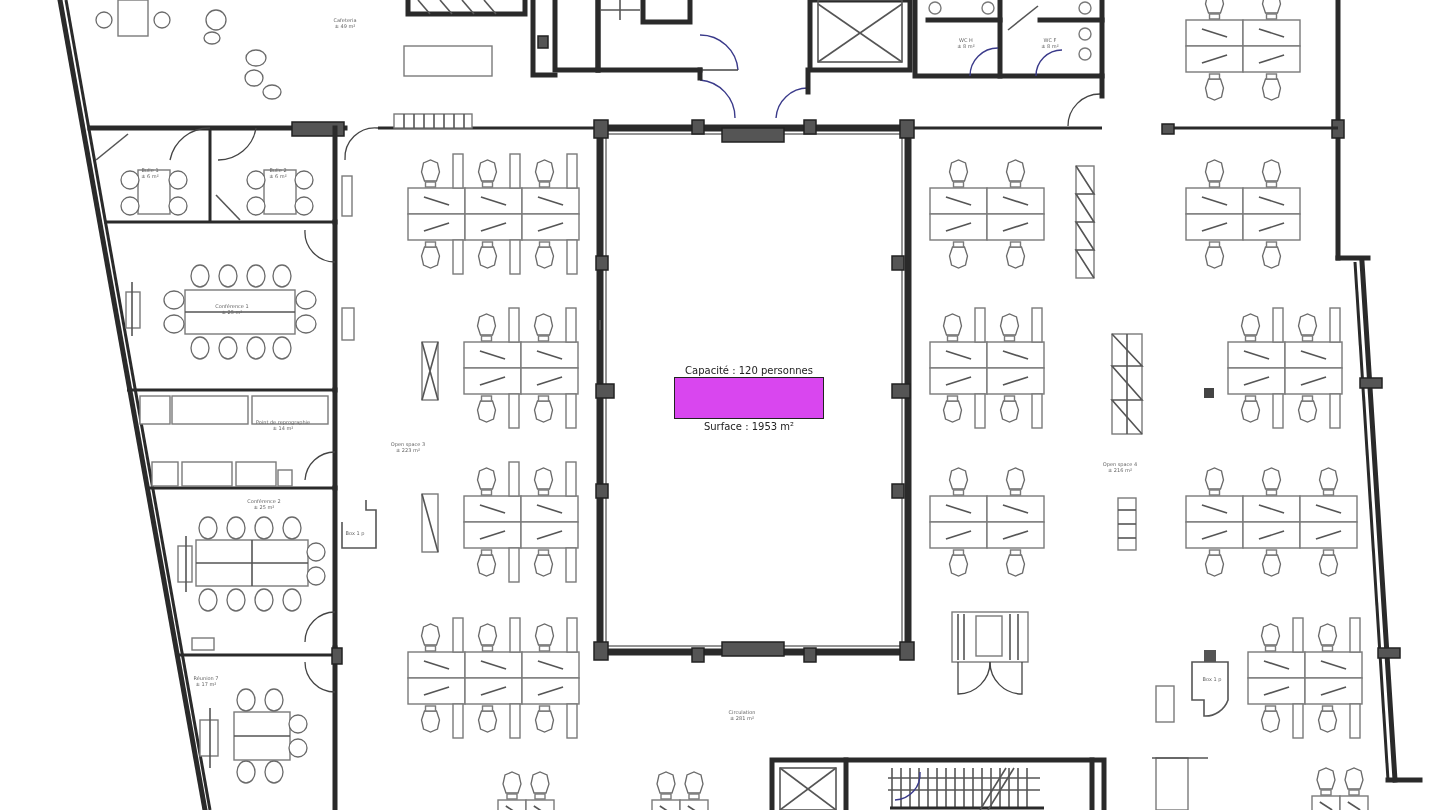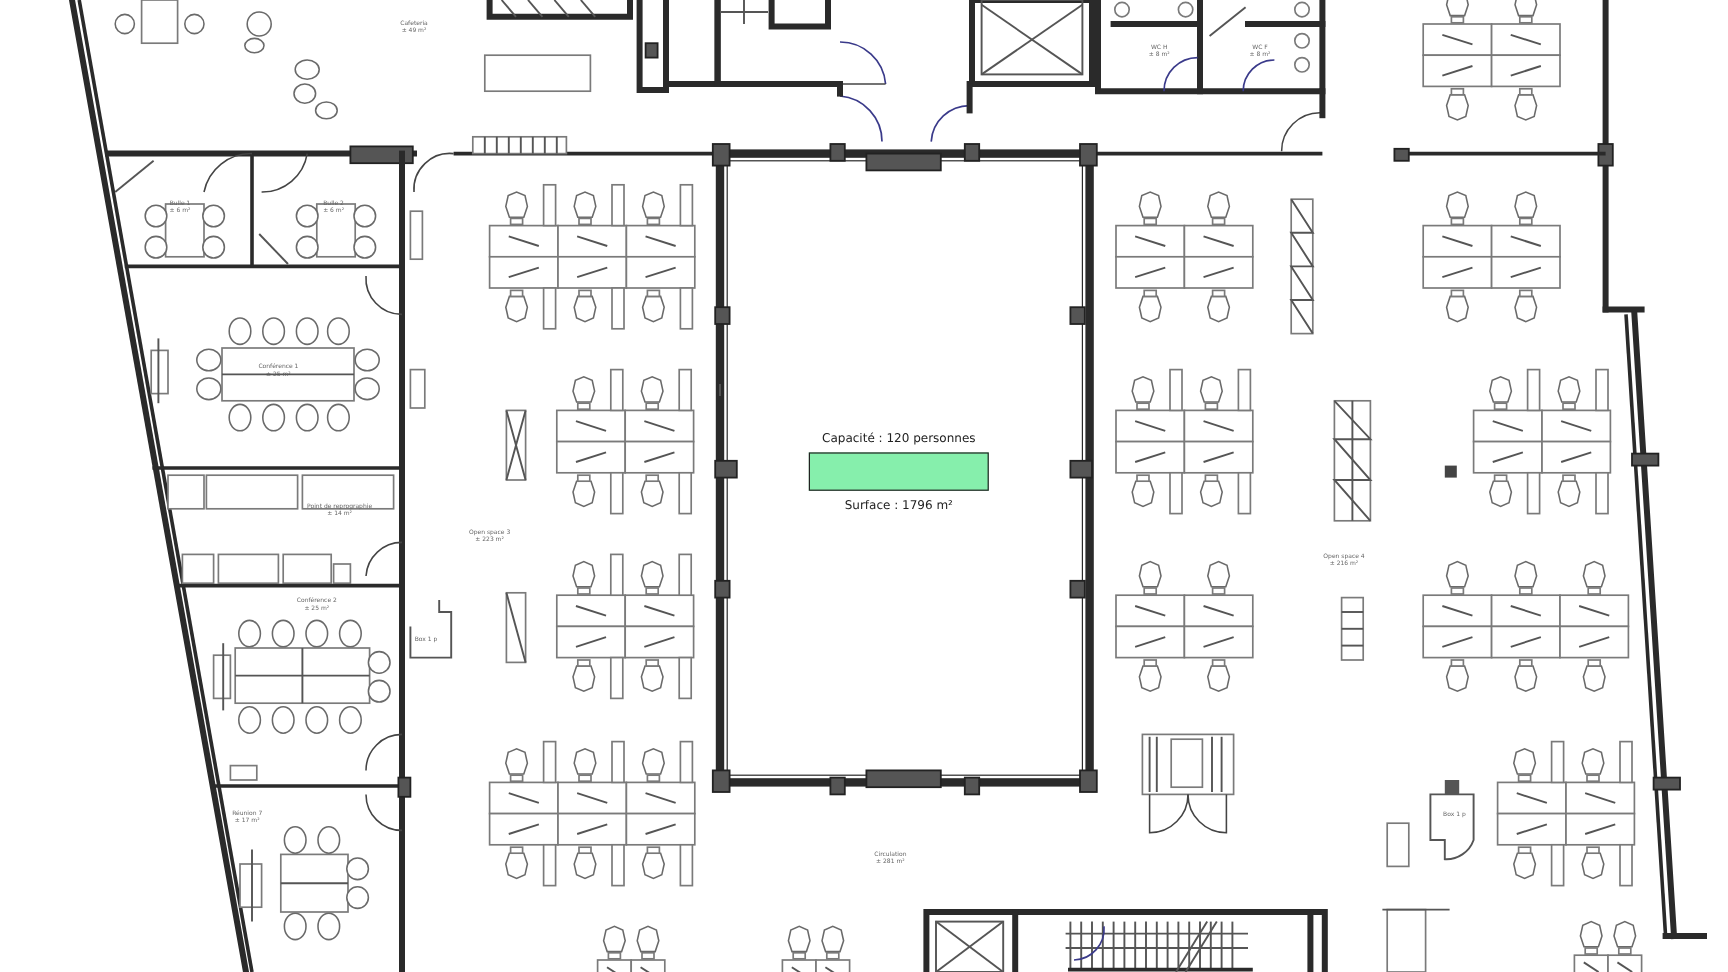--- a/index.html
+++ b/index.html
@@ -8,21 +8,21 @@
   .wall{fill:none;stroke:#2a2a2a;stroke-width:5;stroke-linecap:square;}
   .wall-thin{fill:none;stroke:#2a2a2a;stroke-width:3;}
   .col{fill:#555;stroke:#222;stroke-width:1.5;}
   .furn{fill:#fff;stroke:#7a7a7a;stroke-width:1.4;}
   .furn-d{fill:none;stroke:#555;stroke-width:1.6;}
   .door{fill:none;stroke:#444;stroke-width:1.3;}
   .door-blue{fill:none;stroke:#3a3a8a;stroke-width:1.4;}
   .chair{fill:#fff;stroke:#6a6a6a;stroke-width:1.3;}
   .overlay-text{position:absolute;font-family:"DejaVu Sans",sans-serif;color:#666;text-align:center;line-height:1.15;}
   .small-lbl{font-size:5px;}
-  #capacity{position:absolute;left:674px;top:377px;width:150px;height:32px;border:1.6px solid #222;background:#86efac;
+  #capacity{position:absolute;left:674px;top:377px;width:150px;height:42px;border:1.6px solid #222;background:#d946ef;
     box-sizing:border-box;display:flex;flex-direction:column;align-items:center;justify-content:center;
     font-size:10px;color:#222;line-height:13px;gap:43px;}
 </style>
 </head>
 <body>
 
 <svg id="plan" viewBox="0 0 1440 810" xmlns="http://www.w3.org/2000/svg">
 
   <g>
 
@@ -721,21 +721,21 @@
     <line class="wall-thin" x1="890" y1="808" x2="1044" y2="808"></line>
     <path class="door-blue" d="M895 800 A26 26 0 0 0 920 772"></path>
     <line class="furn-d" x1="980" y1="810" x2="1006" y2="768"></line>
     <line class="furn-d" x1="988" y1="810" x2="1014" y2="768"></line>
     <line class="wall" x1="1092" y1="760" x2="1092" y2="810"></line>
   </g>
 </svg>
 
 <div id="capacity">
   <span>Capacité : 120 personnes</span>
-  <span>Surface : 1796 m²</span>
+  <span>Surface : 1953 m²</span>
 </div>
 
 <div id="room-labels">
     <div class="overlay-text small-lbl" style="left: 315px; top: 18px; width: 60px;">
       <div>Cafeteria</div>
       <div>± 49 m²</div>
     </div>
     <div class="overlay-text small-lbl" style="left: 936px; top: 38px; width: 60px;">
       <div>WC H</div>
       <div>± 8 m²</div>

